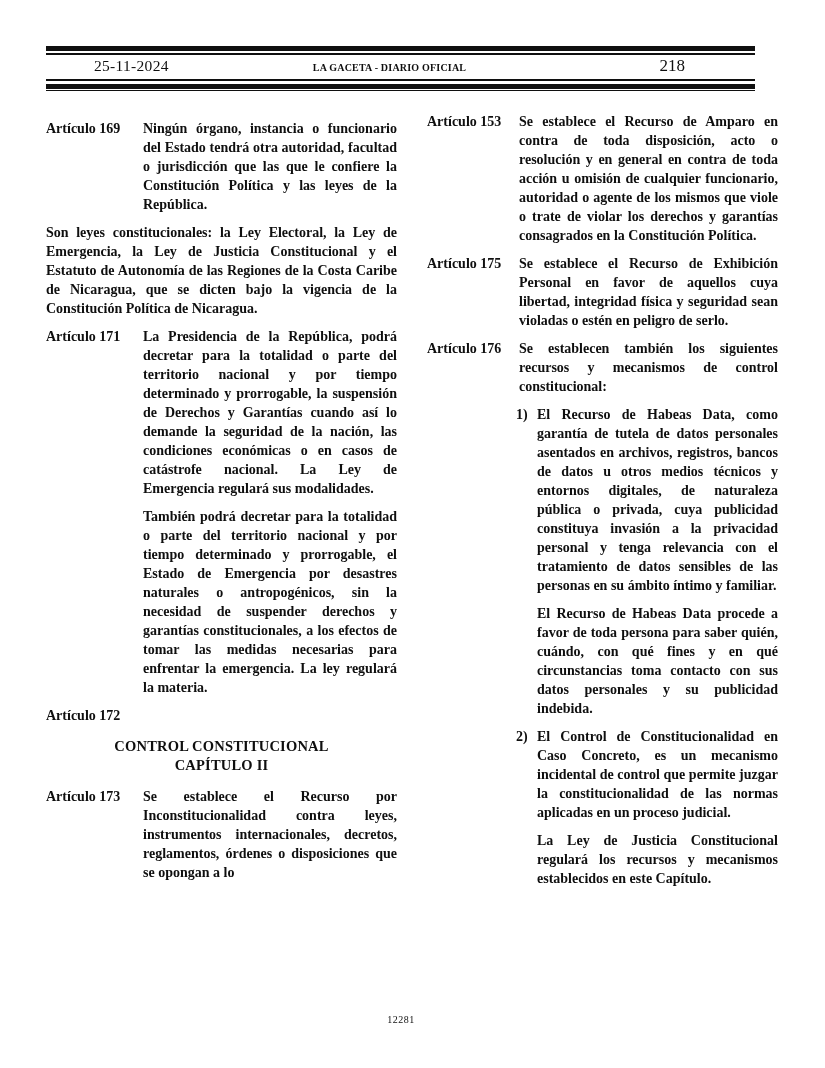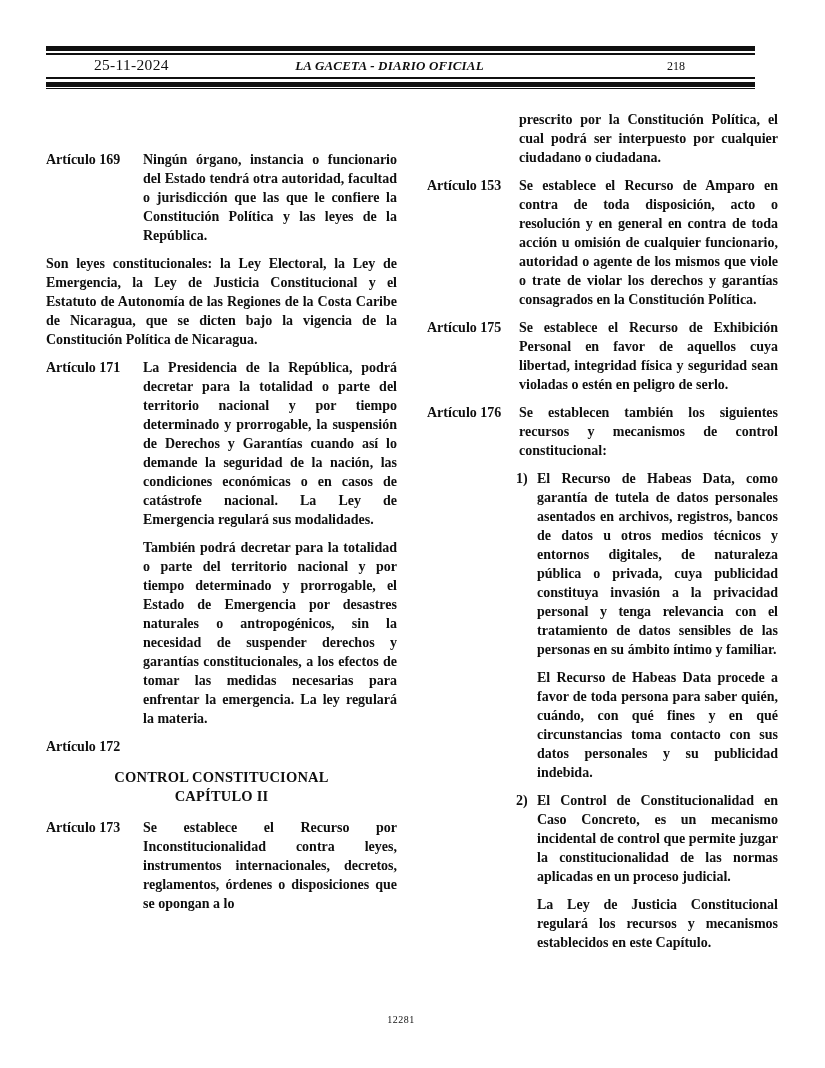--- a/index.html
+++ b/index.html
@@ -35,31 +35,30 @@
   }
   .header-date {
     flex: 1 0 0;
     padding-left: 48px;
     font-size: 15.5px;
     letter-spacing: 0.3px;
     white-space: nowrap;
   }
   .header-title {
     flex: 0 0 auto;
-    font-size: 13px;
+    font-size: 10px;
     font-weight: 700;
     letter-spacing: 0.2px;
     white-space: nowrap;
-    font-style: italic;
   }
   .header-pagenum {
     flex: 1 0 0;
     text-align: right;
     padding-right: 70px;
-    font-size: 12px;
+    font-size: 17px;
     white-space: nowrap;
   }
 
   
   .columns {
     display: flex;
     align-items: center;
     margin-top: 21px;
   }
   .col {
@@ -166,24 +165,20 @@
         <div class="block article">
           <span class="article-label">Artículo 173</span>
           <div class="article-body">Se establece el Recurso por Inconstitucionalidad contra leyes, instrumentos internacionales, decretos, reglamentos, órdenes o disposiciones que se opongan a lo</div>
         </div>
       </section>
     <div class="col-gutter">
       <div class="col-divider"></div>
     </div>
     <section class="col col-right" id="col-right">
         <div class="block article">
-          <span class="article-label"></span>
-          <div class="article-body">prescrito por la Constitución Política, el cual podrá ser interpuesto por cualquier ciudadano o ciudadana.</div>
-        </div>
-        <div class="block article">
           <span class="article-label">Artículo 153</span>
           <div class="article-body">Se establece el Recurso de Amparo en contra de toda disposición, acto o resolución y en general en contra de toda acción u omisión de cualquier funcionario, autoridad o agente de los mismos que viole o trate de violar los derechos y garantías consagrados en la Constitución Política.</div>
         </div>
         <div class="block article">
           <span class="article-label">Artículo 175</span>
           <div class="article-body">Se establece el Recurso de Exhibición Personal en favor de aquellos cuya libertad, integridad física y seguridad sean violadas o estén en peligro de serlo.</div>
         </div>
         <div class="block article">
           <span class="article-label">Artículo 176</span>
           <div class="article-body">Se establecen también los siguientes recursos y mecanismos de control constitucional:</div>

